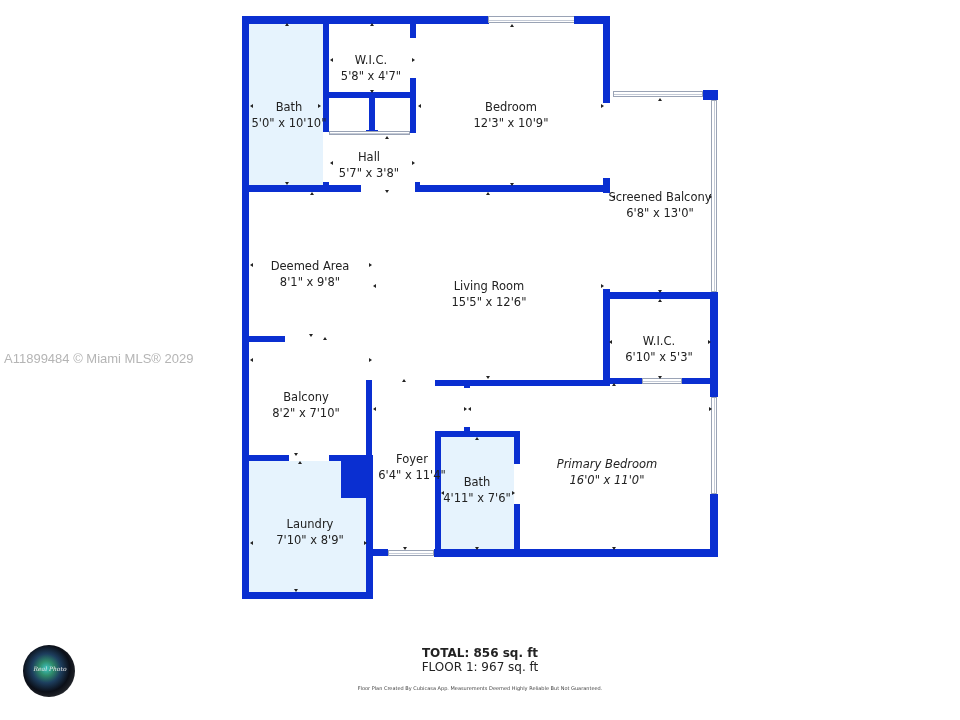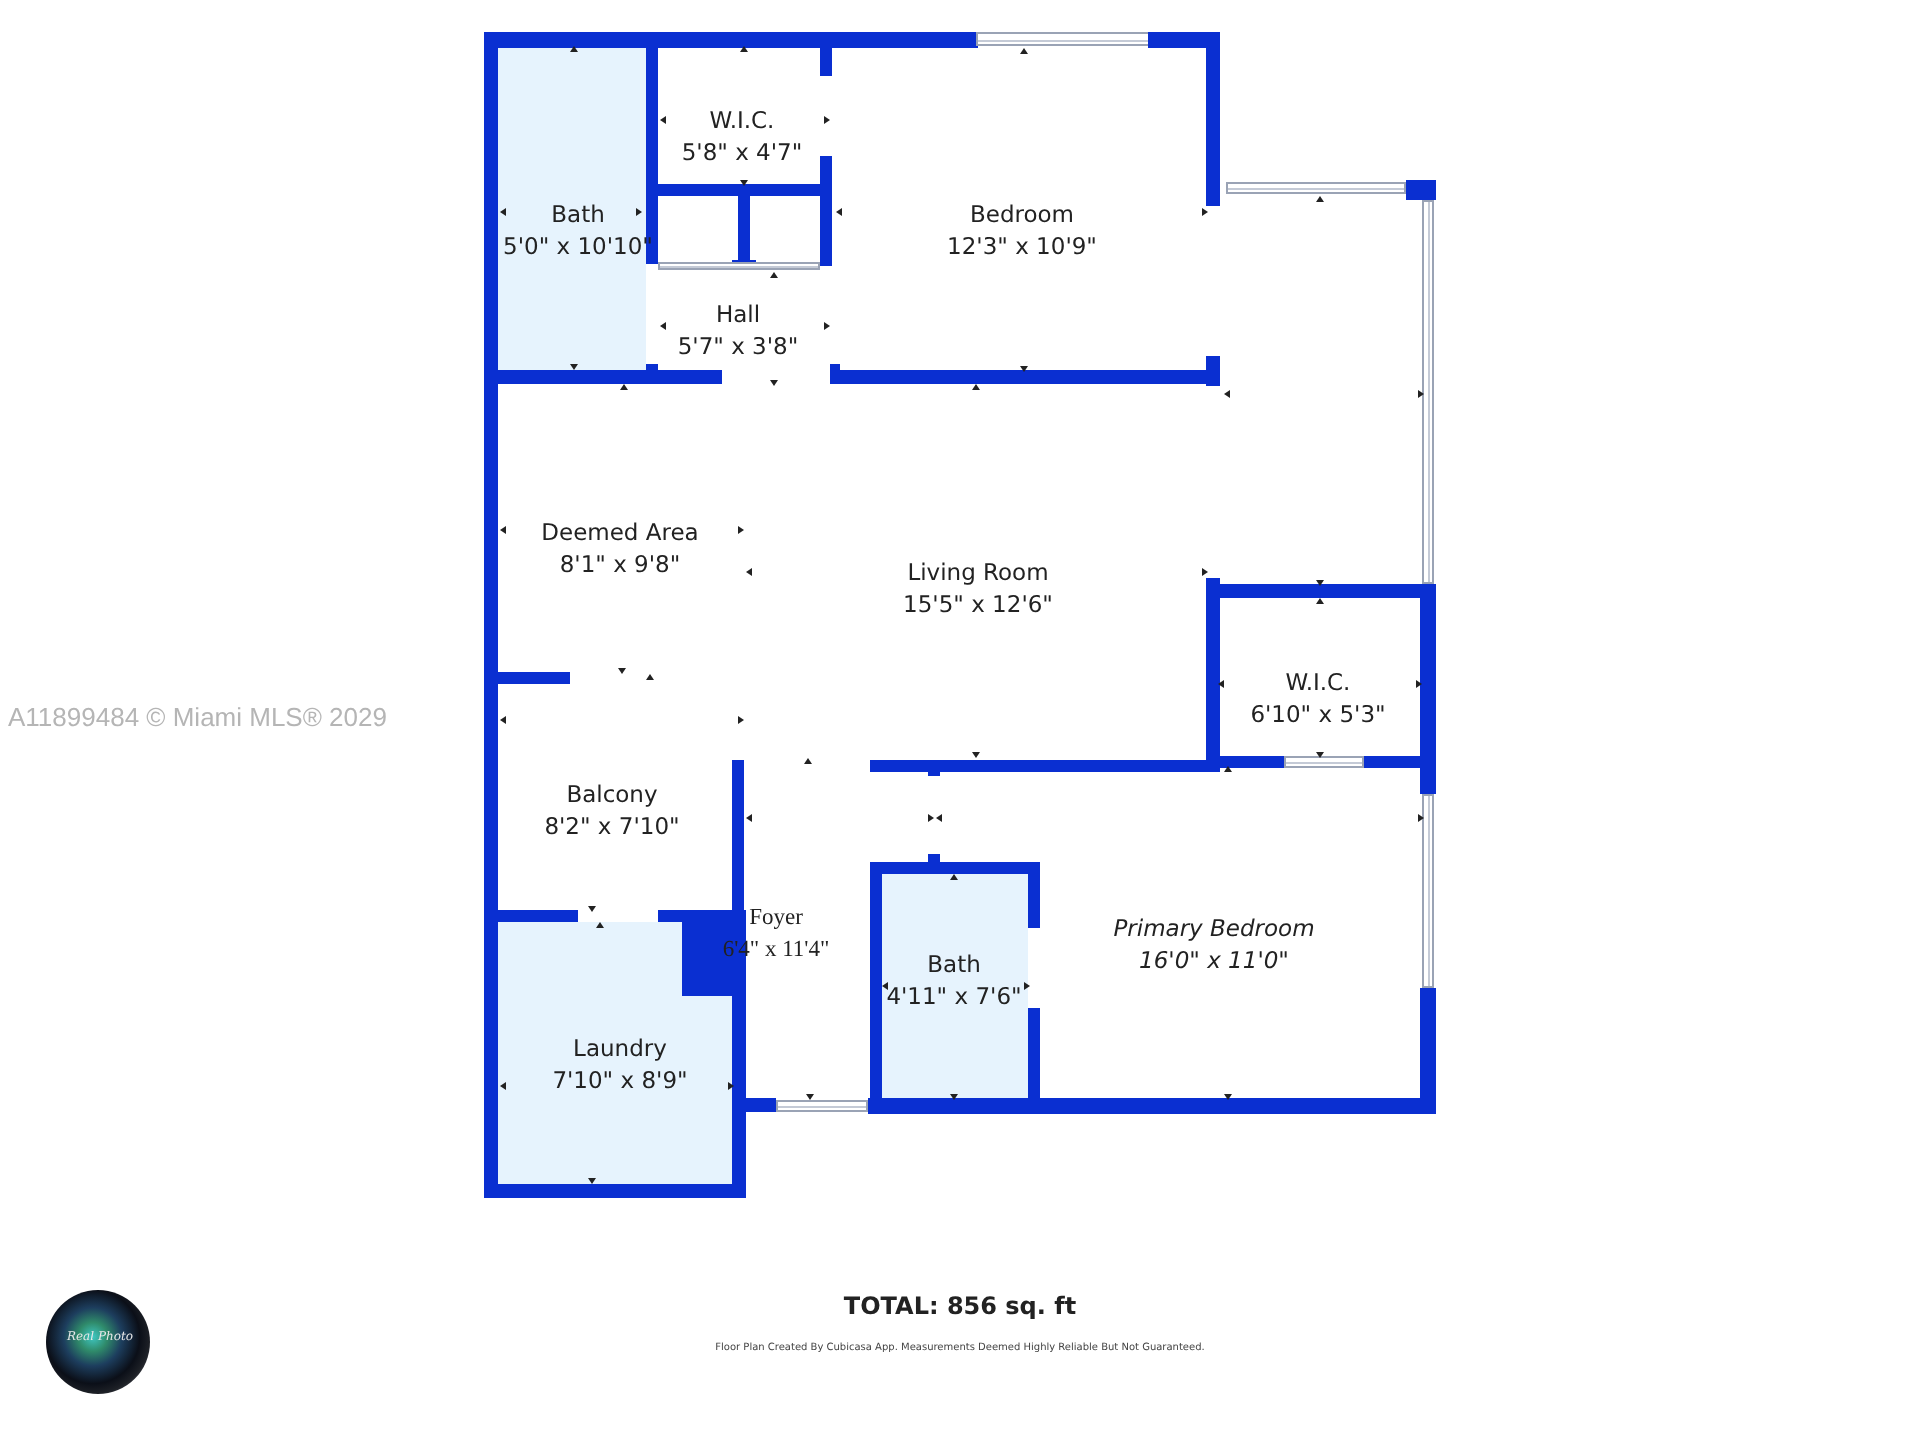--- a/index.html
+++ b/index.html
@@ -147,37 +147,41 @@
     <span>5'8" x 4'7"</span>
   </div>
   <div class="room-label" style="left:369px;top:149px;">
     <span>Hall</span>
     <span>5'7" x 3'8"</span>
   </div>
   <div class="room-label" style="left:511px;top:99px;">
     <span>Bedroom</span>
     <span>12'3" x 10'9"</span>
   </div>
+  <div class="room-label" style="left:660px;top:189px;">
+    <span>Screened Balcony</span>
+    <span>6'8" x 13'0"</span>
+  </div>
   <div class="room-label" style="left:310px;top:258px;">
     <span>Deemed Area</span>
     <span>8'1" x 9'8"</span>
   </div>
   <div class="room-label" style="left:489px;top:278px;">
     <span>Living Room</span>
     <span>15'5" x 12'6"</span>
   </div>
   <div class="room-label" style="left:659px;top:333px;">
     <span>W.I.C.</span>
     <span>6'10" x 5'3"</span>
   </div>
   <div class="room-label" style="left:306px;top:389px;">
     <span>Balcony</span>
     <span>8'2" x 7'10"</span>
   </div>
-  <div class="room-label" style="left:388px;top:451px;font-family:Liberation Serif, serif;">
+  <div class="room-label" style="left:412px;top:451px;">
     <span>Foyer</span>
     <span>6'4" x 11'4"</span>
   </div>
   <div class="room-label" style="left:477px;top:474px;">
     <span>Bath</span>
     <span>4'11" x 7'6"</span>
   </div>
   <div class="room-label" style="left:607px;top:456px;font-style:italic;">
     <span>Primary Bedroom</span>
     <span>16'0" x 11'0"</span>
@@ -188,14 +192,15 @@
   </div>
 </div>
 
 <div class="watermark">A11899484 © Miami MLS® 2029</div>
 
 <div class="logo"></div>
 <div class="logo-text">Real Photo</div>
 
 <div class="summary">
   <div class="total">TOTAL: 856 sq. ft</div>
+  <div class="line">FLOOR 1: 967 sq. ft</div>
   <div class="disclaimer">Floor Plan Created By Cubicasa App. Measurements Deemed Highly Reliable But Not Guaranteed.</div>
 </div>
 
 </body></html>

